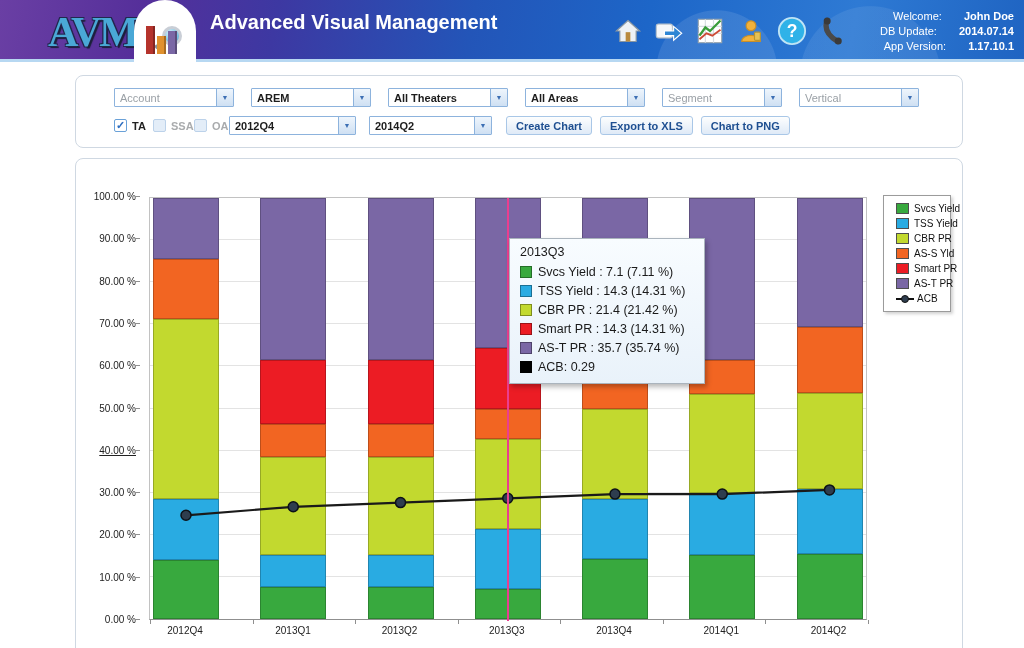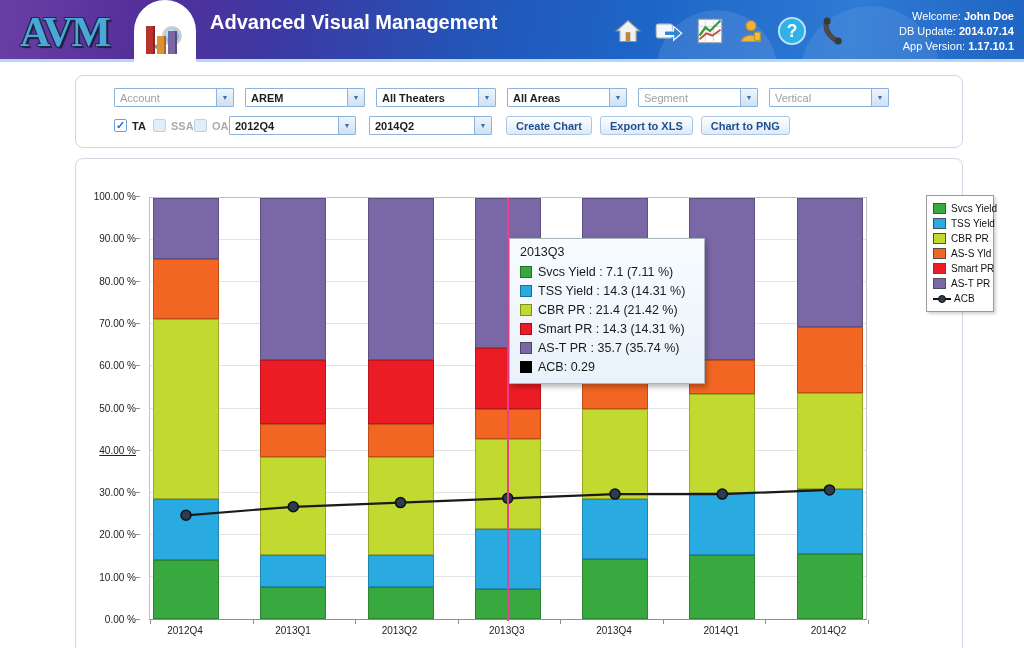--- a/index.html
+++ b/index.html
@@ -9,21 +9,21 @@
   
   .header {
     position:absolute; left:0; top:0; width:1024px; height:62px;
     background:
       radial-gradient(circle at 70% 120%, rgba(255,255,255,0.10) 0 60px, rgba(255,255,255,0) 61px),
       radial-gradient(circle at 85% 130%, rgba(255,255,255,0.08) 0 70px, rgba(255,255,255,0) 71px),
       linear-gradient(100deg,#6a3fa4 0%, #552f9a 14%, #3d38a2 27%, #2355b8 46%, #1d66c8 63%, #2e7ad4 83%, #1f64c2 100%);
     border-bottom:3px solid #b7d8f2;
   }
   .logo-text {
-    position:absolute; left:20px; top:8px;
+    position:absolute; left:48px; top:8px;
     font-family:"Liberation Serif", serif; font-weight:bold;
     font-size:42px; letter-spacing:-2px; color:#4aa8d6;
     text-shadow:-1px -1px 0 #22274e, 1px -1px 0 #22274e, -1px 1px 0 #22274e, 2px 2px 1px #1a2038;
   }
   .logo-badge {
     position:absolute; left:134px; top:0; width:62px; height:62px;
     background:#ffffff; border-radius:31px 31px 0 0;
   }
   .logo-badge .bar { position:absolute; bottom:8px; width:9px; box-shadow: inset -2px 0 0 rgba(0,0,0,0.25); }
   .logo-badge .b1 { left:12px; height:28px; background:#b5332c; }
@@ -36,26 +36,26 @@
   }
   .logo-badge .lens-handle {
     position:absolute; left:20px; top:47px; width:12px; height:4px; border-radius:2px;
     background:#8a9097; transform:rotate(35deg);
   }
   .app-title { position:absolute; left:210px; top:11px; color:#ffffff; font-size:20px; font-weight:bold; }
   .nav-icons { position:absolute; left:612px; top:15px; display:flex; gap:9px; }
   .nav-icon { width:32px; height:32px; display:flex; align-items:center; justify-content:center; cursor:pointer; }
   .welcome-block { position:absolute; right:10px; top:9px; text-align:right; color:#ffffff; font-size:11px; line-height:15px; }
   .welcome-block .lbl { font-weight:normal; }
-  .welcome-block .val { font-weight:bold; }
+  .welcome-block .val { font-weight:bold;margin-left:19px; }
 
   
   .panel { position:absolute; background:#ffffff; border:1px solid #cfd8e2; border-radius:8px; }
   .filter-panel { left:75px; top:75px; width:888px; height:73px; }
-  .filter-row1 { position:absolute; left:38px; top:12px; display:flex; gap:11px; }
+  .filter-row1 { position:absolute; left:38px; top:12px; display:flex; gap:17px; }
   .dropdown {
     height:19px; border:1px solid #8db3dd; background:#ffffff;
     display:flex; align-items:center; justify-content:space-between;
     font-size:11px; cursor:pointer; border-radius:1px;
   }
   .dd-value { padding:0 5px; white-space:nowrap; overflow:hidden; color:#1d1d1d; font-weight:bold; }
   .dd-value.placeholder { color:#9aa0a6; font-weight:normal; }
   .dd-arrow {
     width:17px; height:17px; flex:0 0 17px; border-left:1px solid #8db3dd;
     background:linear-gradient(180deg,#eef5fc,#cfe0f3);
@@ -95,23 +95,23 @@
   .bar { position:absolute; bottom:0; width:66px; z-index:2; }
   .bar-seg { position:absolute; width:100%; box-shadow: inset 0 0 0 1px rgba(0,0,0,0.22); }
   .line-svg { position:absolute; left:0; top:0; width:718px; height:423px; z-index:3; overflow:visible; }
   .crosshair { position:absolute; top:0; width:2px; height:423px; z-index:4; }
   .x-tick { position:absolute; bottom:-5px; width:1px; height:4px; background:#8f8f8f; }
   .x-labels { position:absolute; left:73px; top:466px; width:718px; height:14px; }
   .x-label { position:absolute; font-size:10px; color:#222; transform:translateX(-50%); white-space:nowrap; }
 
   
   .legend {
-    position:absolute; left:850px; top:36px; width:68px;
+    position:absolute; left:807px; top:36px; width:68px;
     background:#ffffff; border:1px solid #9b9b9b; box-shadow:2px 2px 3px rgba(0,0,0,0.18);
-    padding:5px 6px; z-index:5;
+    padding:5px 12px; z-index:5;
   }
   .legend-item { display:flex; align-items:center; height:15px; cursor:pointer; }
   .legend-swatch { width:13px; height:11px; border:1px solid #4e4e4e; margin-right:5px; flex:0 0 13px; }
   .legend-label { font-size:10px; color:#111; white-space:nowrap; }
 
   
   .tooltip {
     position:absolute; left:433px; top:79px; width:196px;
     background:linear-gradient(180deg,#f8fcff,#e9f2fa);
     border:1px solid #aab4bd; box-shadow:2px 3px 5px rgba(0,0,0,0.28);

